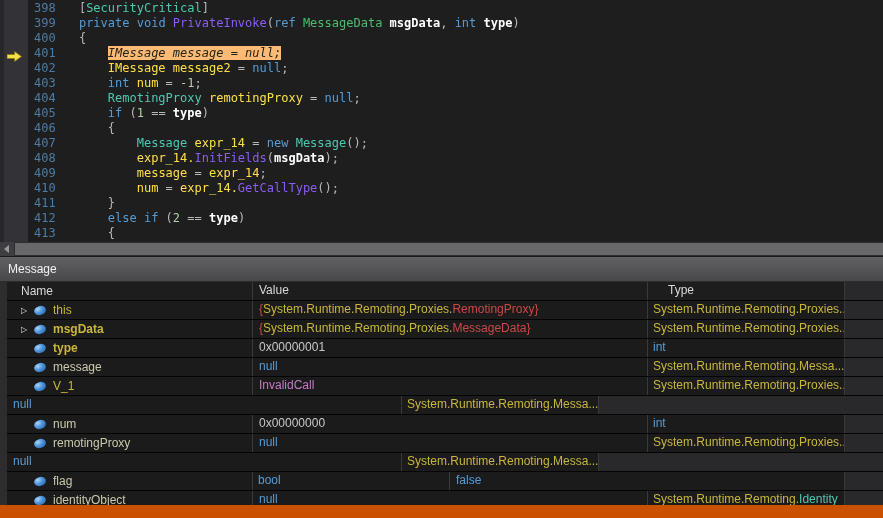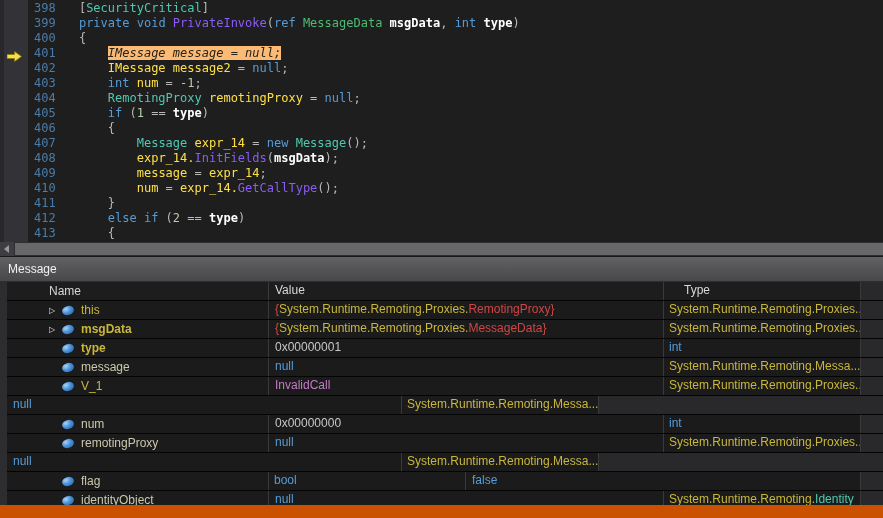--- a/index.html
+++ b/index.html
@@ -27,21 +27,21 @@
   #hscroll .thumb{position:absolute;left:15px;top:1px;right:0;height:12px;background:#68686B;}
 
   
   #locals{position:absolute;left:0;top:256px;width:883px;height:262px;background:#2D2D30;}
   #locals-title{height:25px;background:linear-gradient(#616164,#48484B);border-top:1px solid #1A1A1A;
                 color:#F1F1F1;font-size:12px;line-height:25px;padding-left:8px;box-sizing:border-box;}
   #grid{position:absolute;left:7px;top:26px;width:876px;bottom:0;background:#29292B;}
   .grow{display:flex;height:18px;border-bottom:1px solid #040404;background:#1B1B1C;font-size:12px;}
   .grow.header{background:#1D1D1E;color:#D8D8D8;}
   .cell{box-sizing:border-box;overflow:hidden;white-space:nowrap;line-height:17px;}
-  .cell.name{width:246px;padding-left:26px;border-right:1px solid #3A3A3C;display:flex;align-items:center;margin-left:16px;}
+  .cell.name{width:246px;padding-left:14px;border-right:1px solid #3A3A3C;display:flex;align-items:center;}
   .cell.value{width:395px;padding-left:6px;border-right:1px solid #3A3A3C;}
   .cell.type{width:197px;padding-left:5px;border-right:1px solid #3A3A3C;}
   .cell.filler{flex:1;background:#29292B;border:none;}
   .header .cell.type{padding-left:20px;}
   .tri{display:inline-block;width:13px;font-size:8px;color:#E0E0E0;flex:0 0 13px;}
   .vicon{display:inline-block;width:12px;height:9px;border-radius:50%;margin-right:7px;flex:0 0 12px;
          background:radial-gradient(ellipse at 35% 30%, #A8D4F5 0%, #4A90D9 45%, #1D5FA0 100%);
          transform:rotate(-15deg);}
   .nm-yellow{color:#C9B73A}.nm-plain{color:#CBC8AB}.bold{font-weight:bold}
   .v-red{color:#CE4747}.v-yellow{color:#C9B73A}.v-blue{color:#569CD6}

